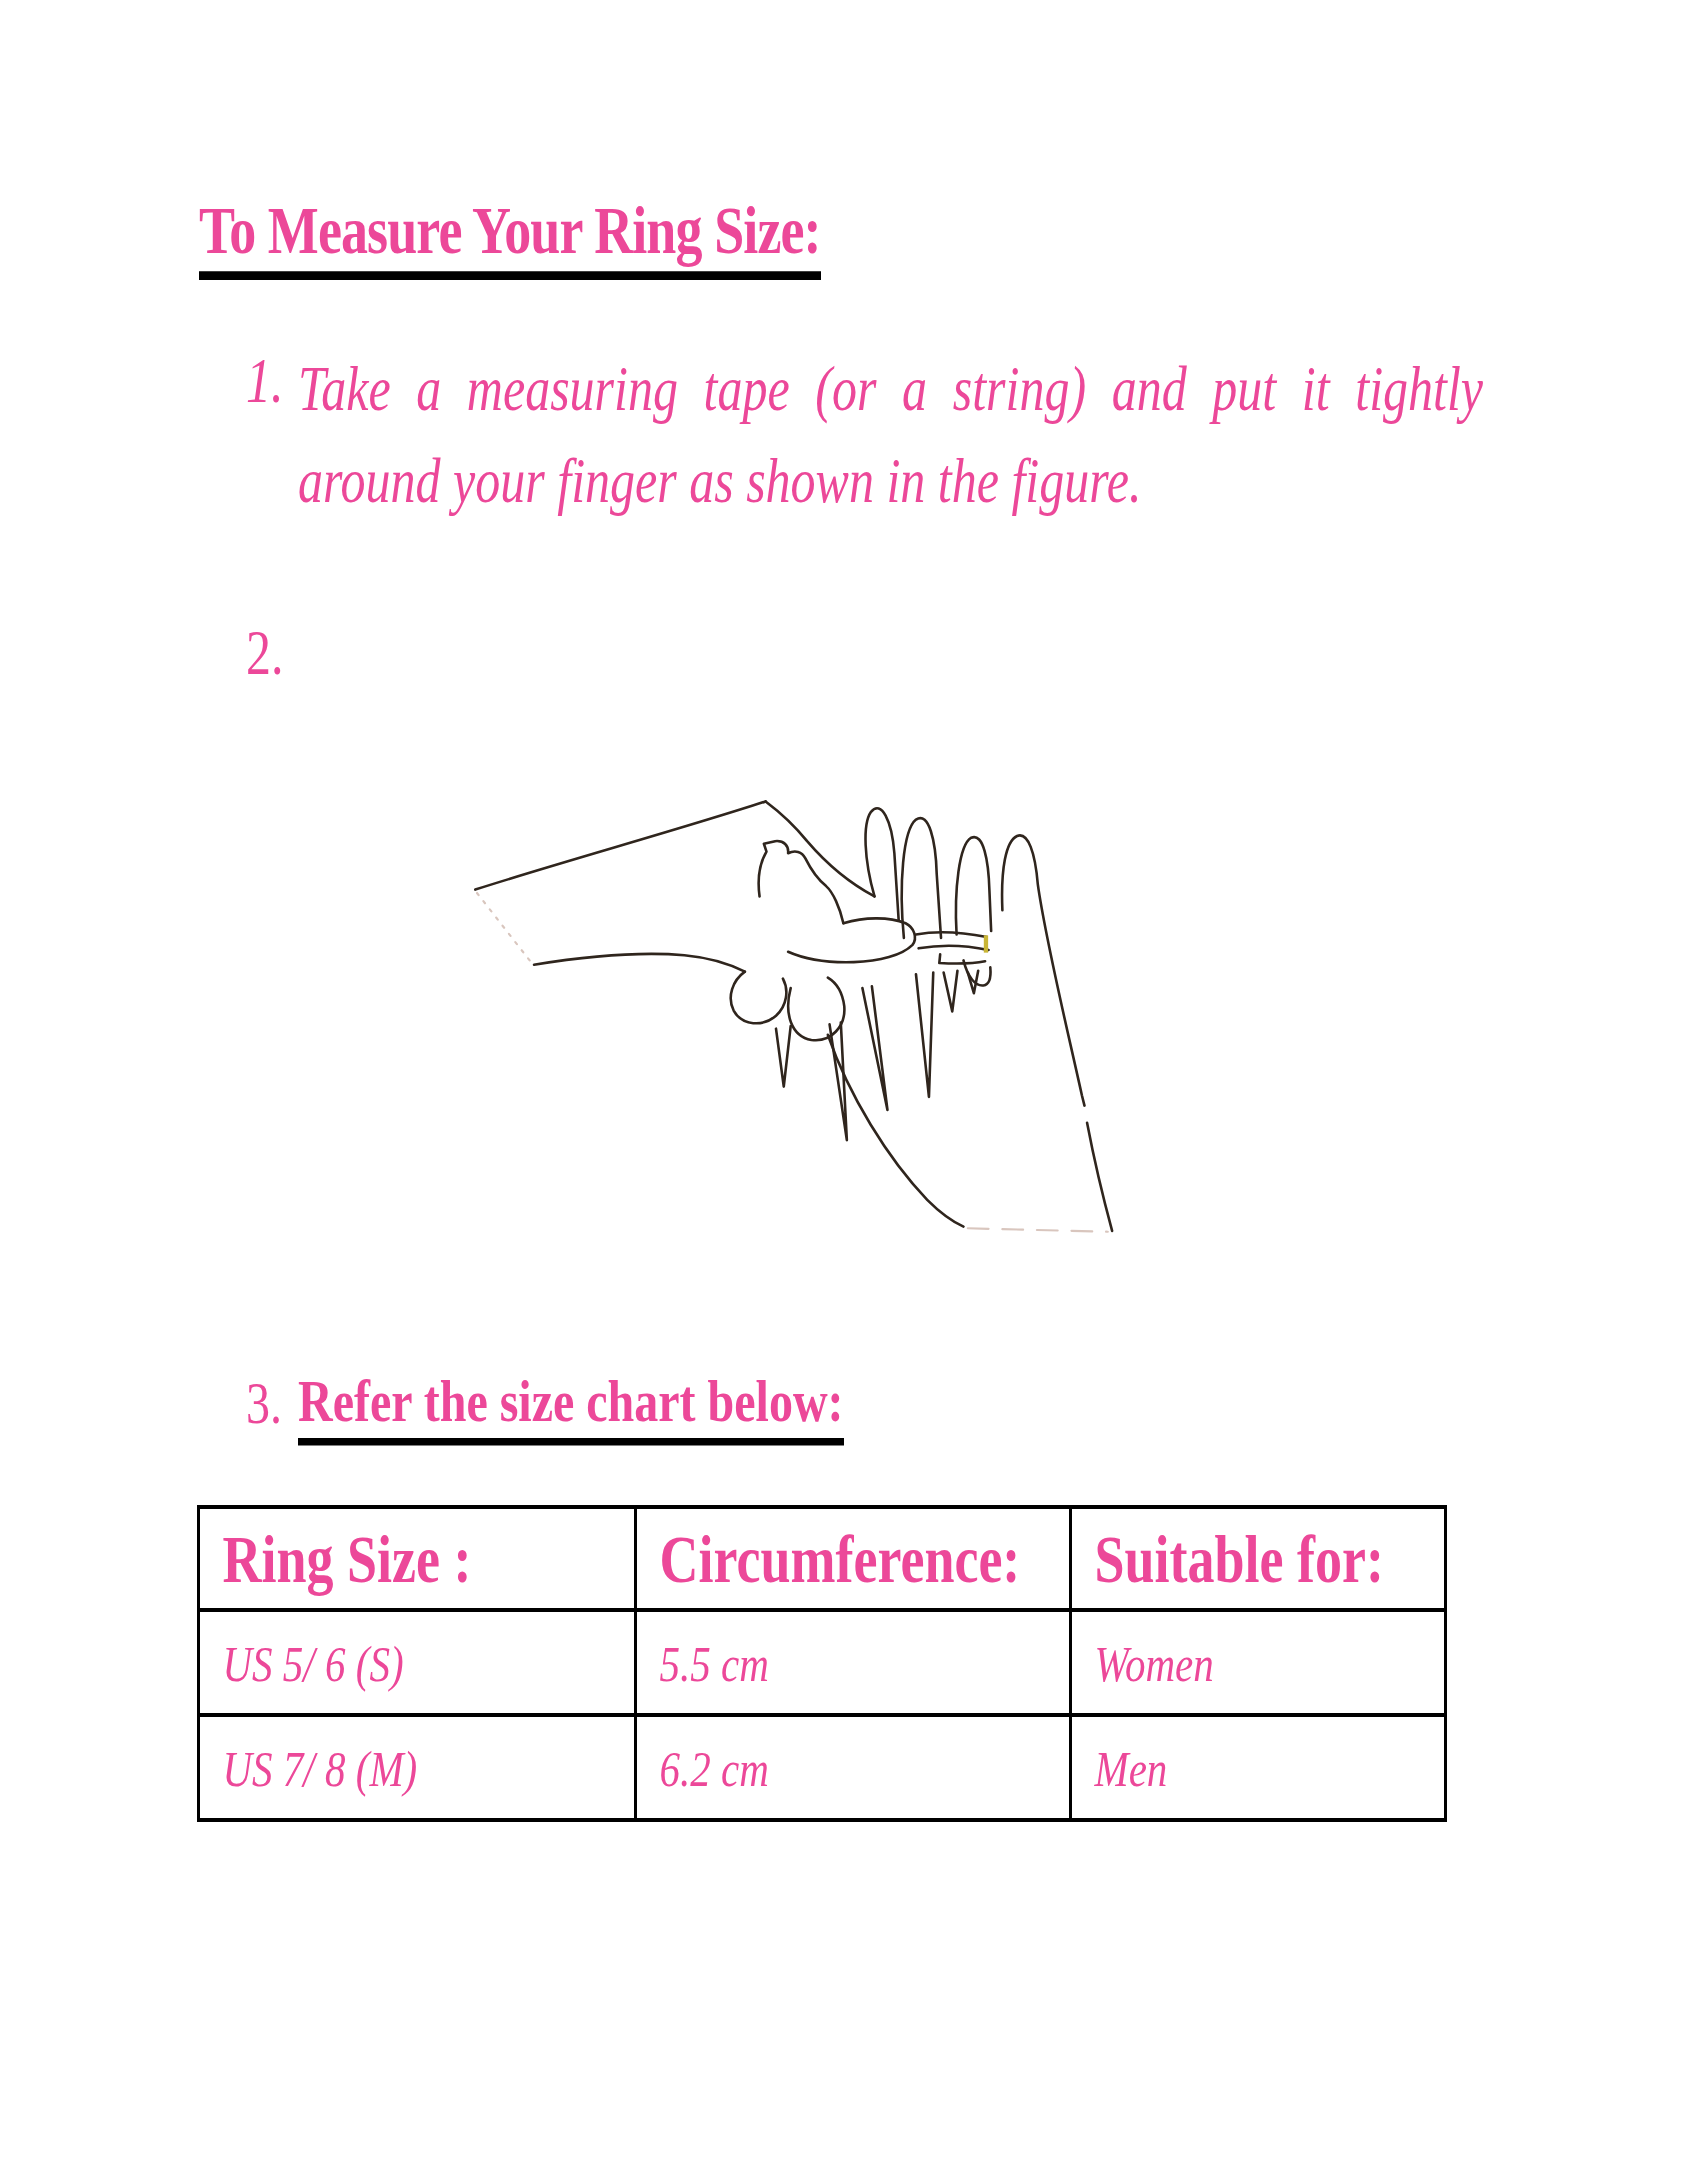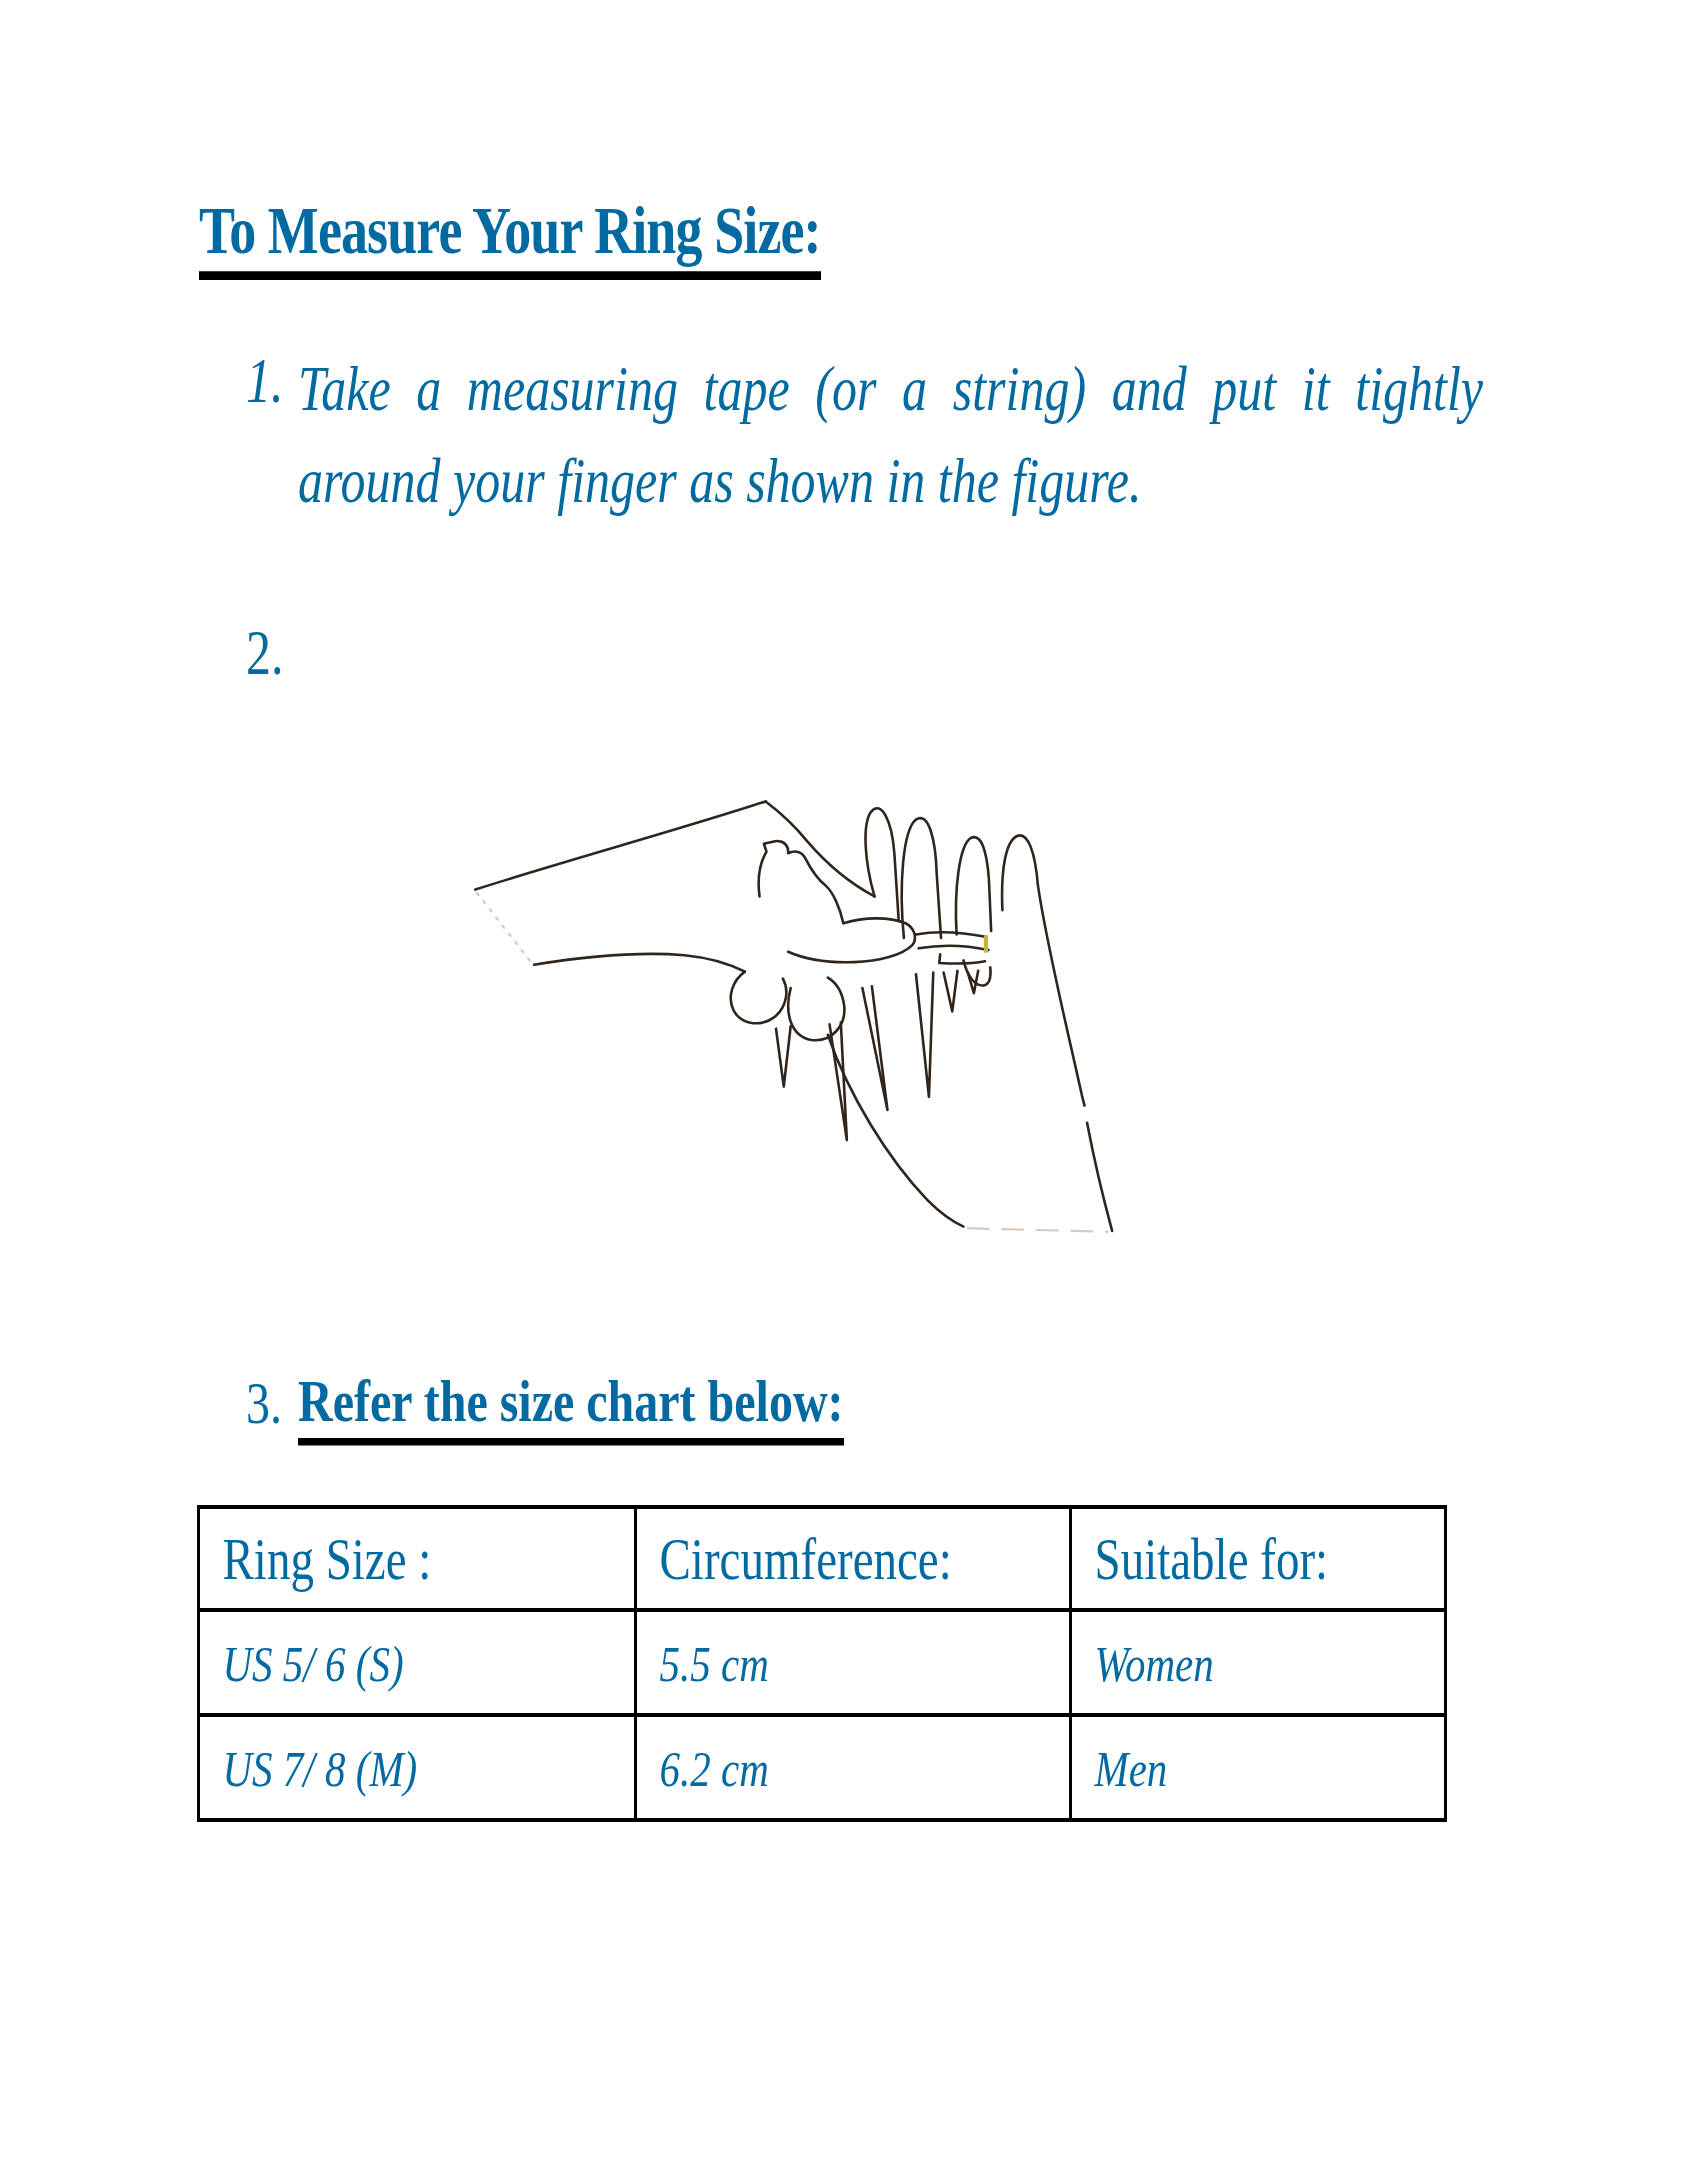--- a/index.html
+++ b/index.html
@@ -1,21 +1,21 @@
 <!DOCTYPE html>
 <html style="font-size:14px"><head>
 <meta charset="utf-8">
 <style>
   html, body { margin: 0; padding: 0; background: #ffffff; }
   .page {
     position: relative;
     width: 1683px;
     height: 2177px;
     background: #ffffff;
-    color: #0369a1;
+    color: #ec4899;
     font-family: "Liberation Serif", "DejaVu Serif", serif;
     overflow: hidden;
   }
   .vstretch { transform: scaleY(1.25); transform-origin: left top; }
 
   .title {
     position: absolute;
     left: 199px;
     top: 192px;
     margin: 0;
@@ -63,21 +63,21 @@
   }
   .size-table th, .size-table td {
     border: 3.5px solid #000;
     border-top-width: 4.3px;
     border-bottom-width: 4.3px;
     text-align: left;
     vertical-align: middle;
     padding: 0 0 0 22.5px;
     overflow: hidden;
   }
-  .size-table th { font-size: 47px; font-weight: normal; height: 99px; }
+  .size-table th { font-size: 54px; font-weight: bold; height: 99px; }
   .size-table td { font-size: 41px; font-style: italic; height: 101px; }
   .cell {
     display: inline-block;
     transform: scaleY(1.25);
     transform-origin: left center;
     white-space: nowrap;
   }
 </style>
 </head>
 <body>

